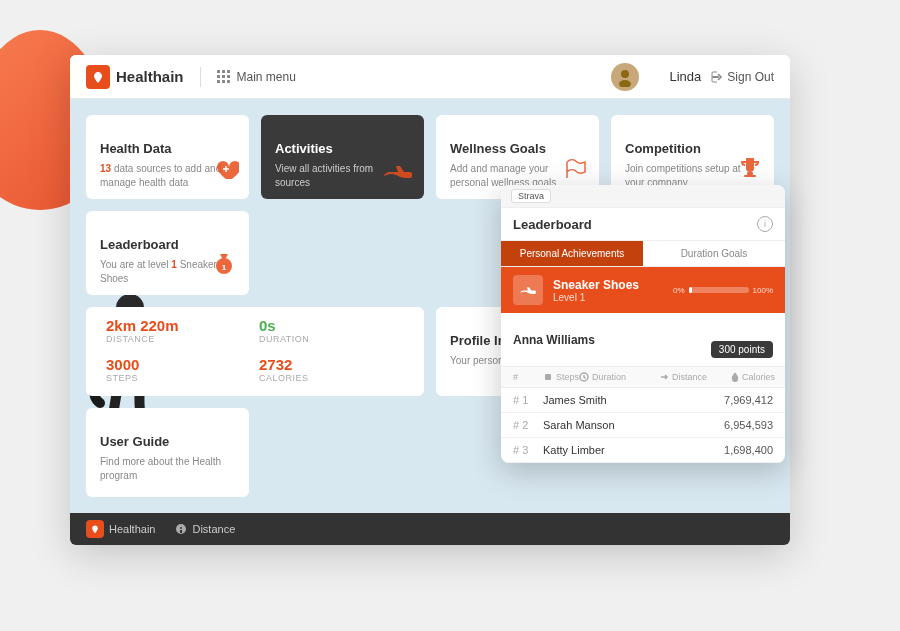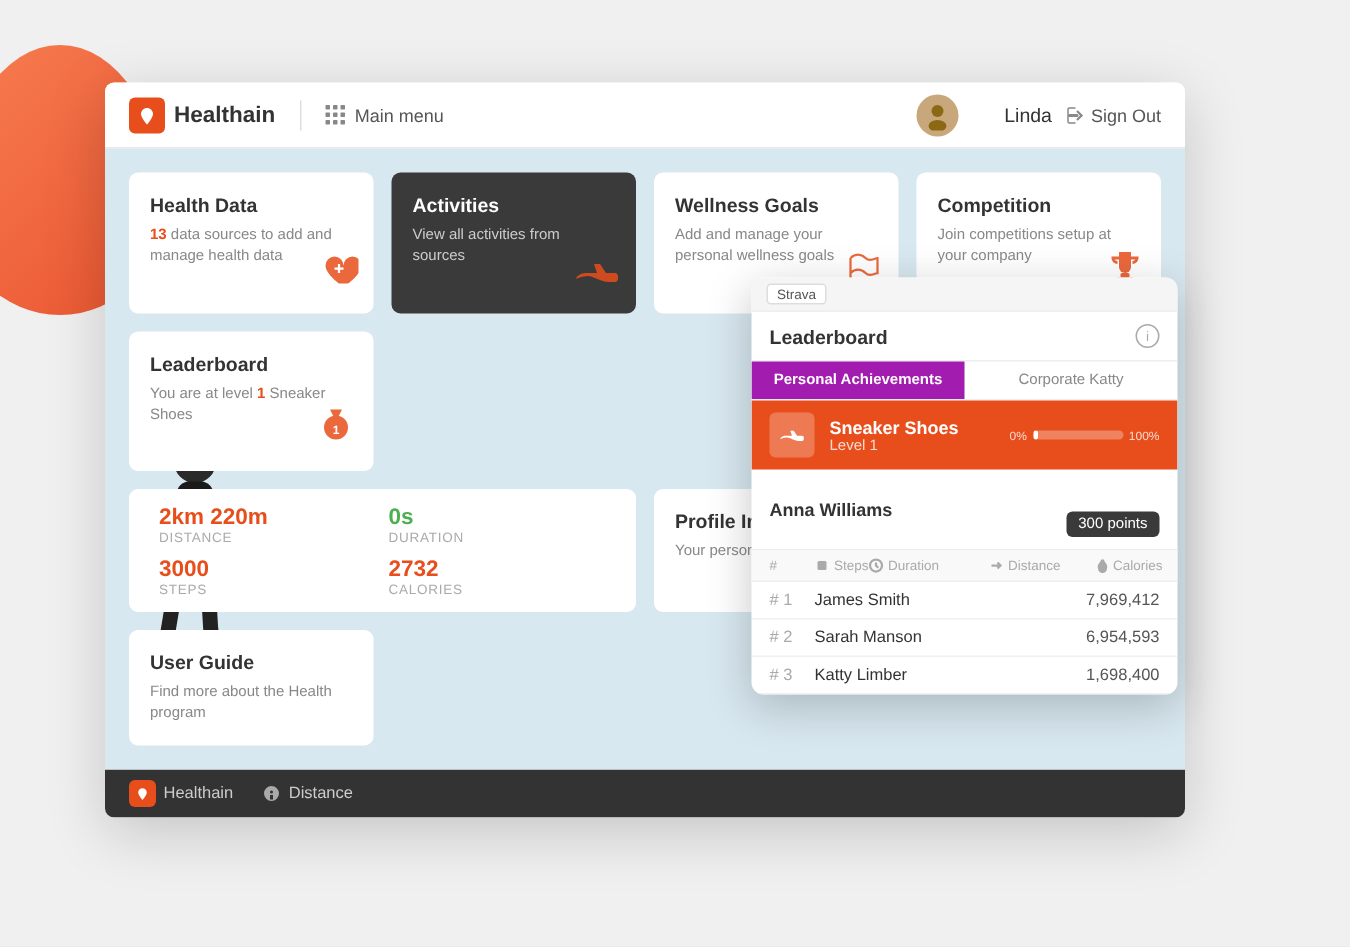--- a/index.html
+++ b/index.html
@@ -174,20 +174,21 @@
     }
     .tile-dark {
       background: #3a3a3a;
       color: #fff;
     }
     .tile-title {
       font-size: 13px;
       font-weight: 700;
       color: #333;
       margin-bottom: 6px;
+      margin-top: 12px;
     }
     .tile-dark .tile-title {
       color: #fff;
     }
     .tile-desc {
       font-size: 10px;
       color: #888;
       line-height: 1.4;
     }
     .tile-dark .tile-desc {
@@ -310,23 +311,23 @@
     }
     .panel-tab {
       flex: 1;
       text-align: center;
       padding: 7px 0;
       font-size: 10px;
       color: #888;
       cursor: pointer;
     }
     .panel-tab.active {
-      background: #a21caf;
+      background: #c2410c;
       color: #fff;
-      font-weight: 700;
+      font-weight: 400;
     }
 
     .achievement-bar {
       background: #e84e1b;
       padding: 8px 12px;
       display: flex;
       align-items: center;
       gap: 10px;
     }
     .shoe-icon-wrap {
@@ -619,21 +620,21 @@
     <span class="strava-pill">Strava</span>
   </div>
 
   <div class="panel-header">
     <span class="panel-title">Leaderboard</span>
     <div class="info-icon">i</div>
   </div>
 
   <div class="panel-tabs">
     <div class="panel-tab active">Personal Achievements</div>
-    <div class="panel-tab">Corporate Katty</div>
+    <div class="panel-tab">Duration Goals</div>
   </div>
 
   <div class="achievement-bar">
     <div class="shoe-icon-wrap">
       <svg width="18" height="14" viewBox="0 0 32 22" fill="white">
         <path d="M2 16c0 0 4-2 8-2s8 4 14 4h4c1 0 2-1 2-2v-2c0-1-1-2-2-2h-6l-4-6h-4l2 6H8c-2 0-6 2-6 4z"></path>
       </svg>
     </div>
     <div class="achievement-info">
       <div class="achievement-name">Sneaker Shoes</div>

